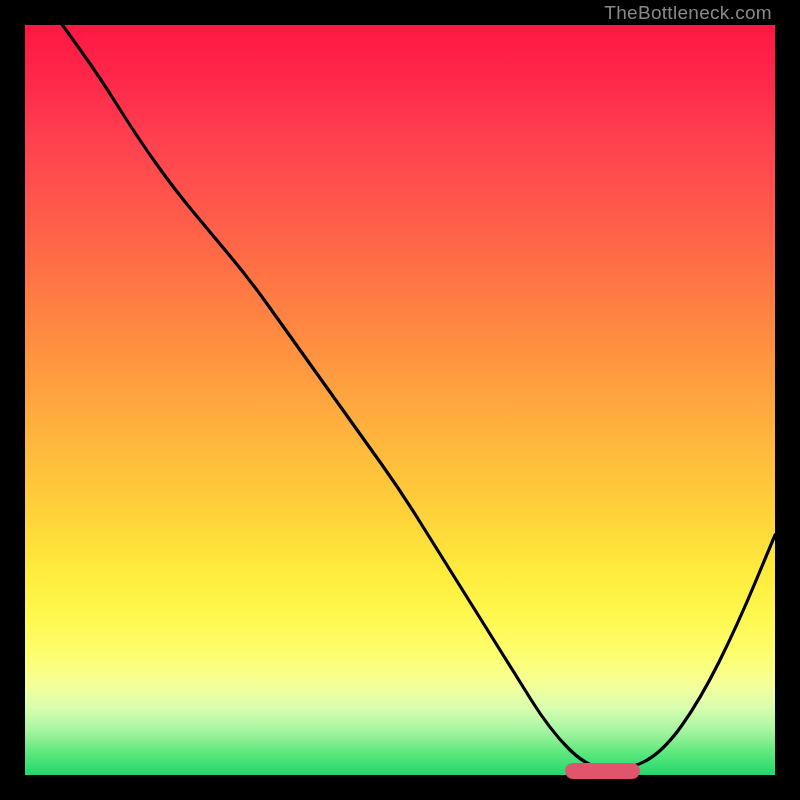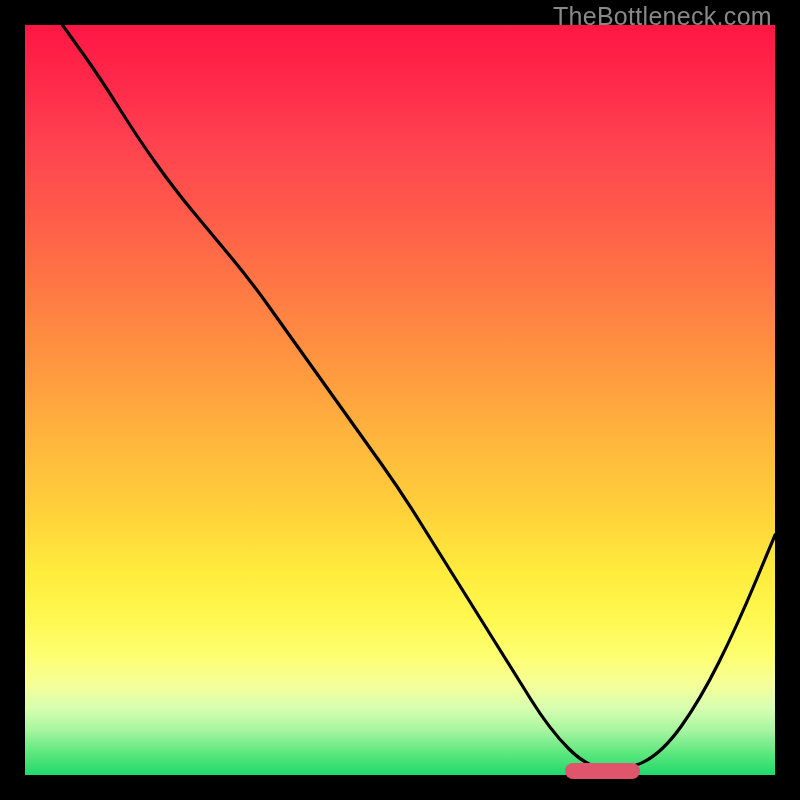--- a/index.html
+++ b/index.html
@@ -34,21 +34,21 @@
       #a8f5a0 94%,
       #5ee87e 97%,
       #20d86c 100%
     );
   }
   .watermark {
     position: absolute;
     top: 2px;
     right: 28px;
     color: #888;
-    font-size: 25px;
+    font-size: 19px;
     font-weight: 500;
     letter-spacing: 0.3px;
   }
   svg.curve {
     position: absolute;
     top: 0;
     left: 0;
     width: 750px;
     height: 750px;
   }

